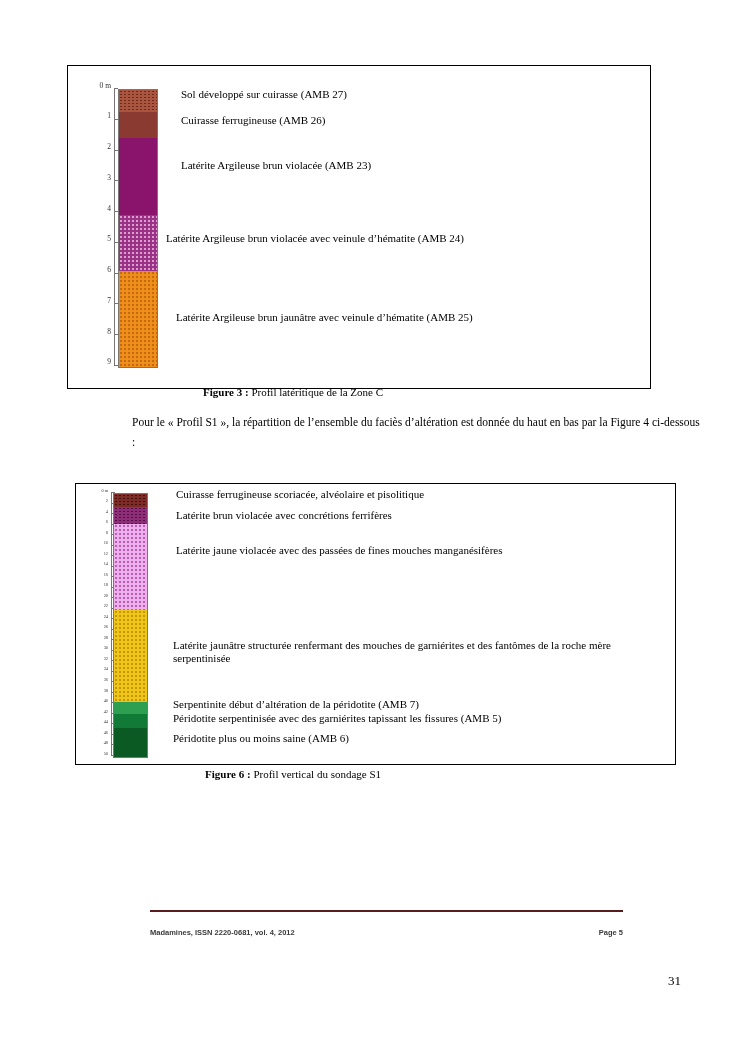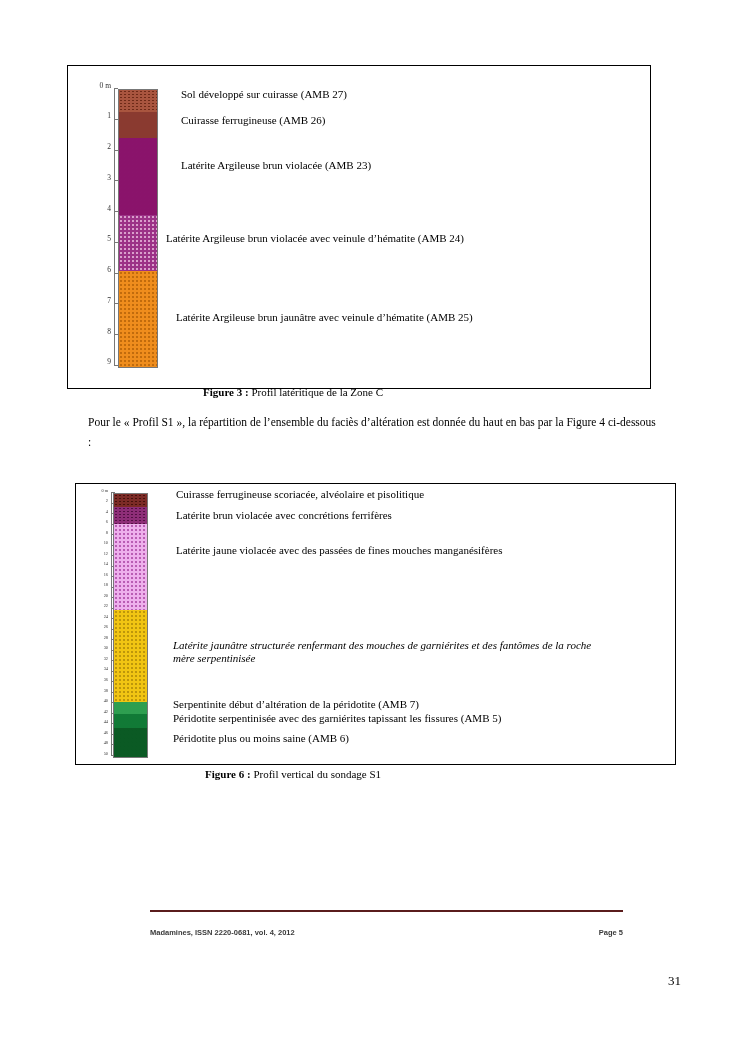--- a/index.html
+++ b/index.html
@@ -14,23 +14,23 @@
   .layer.coarse{background-image:radial-gradient(var(--d) 1.2px, transparent 1.4px);
                 background-size:4px 3px;}
   .scale{position:absolute;border-right:1px solid #777;}
   .scale .t{position:relative;display:flex;align-items:flex-end;justify-content:flex-end;
             padding-right:3px;color:#333;line-height:1;}
   .scale .t::after{content:"";position:absolute;right:-4px;bottom:0;width:4px;height:1px;background:#777;}
   .scale .t:first-child{height:0 !important;}
   .s3 .t{height:30.78px;font-size:7.5px;}
   .s4 .t{height:10.52px;font-size:4.3px;}
   .lbl{position:absolute;font-size:11px;line-height:1.2;white-space:nowrap;}
-  .lbl.wrap{white-space:normal;font-style:italic;}
+  .lbl.wrap{white-space:normal;}
   .caption{position:absolute;font-size:11px;}
-  .para{position:absolute;font-size:11.5px;line-height:1.75;text-align:left;}
+  .para{position:absolute;font-size:11.5px;line-height:1.75;text-align:left;margin-left:44px;}
   .footer{position:absolute;display:flex;justify-content:space-between;
           border-top:2px solid #5a1c1c;padding-top:16px;
           font-family:"Liberation Sans", sans-serif;font-size:7.5px;font-weight:bold;color:#3a3a3a;}
   .pagenum{position:absolute;font-size:13px;}
 </style>
 </head>
 <body>
 
 <div class="page">
 

